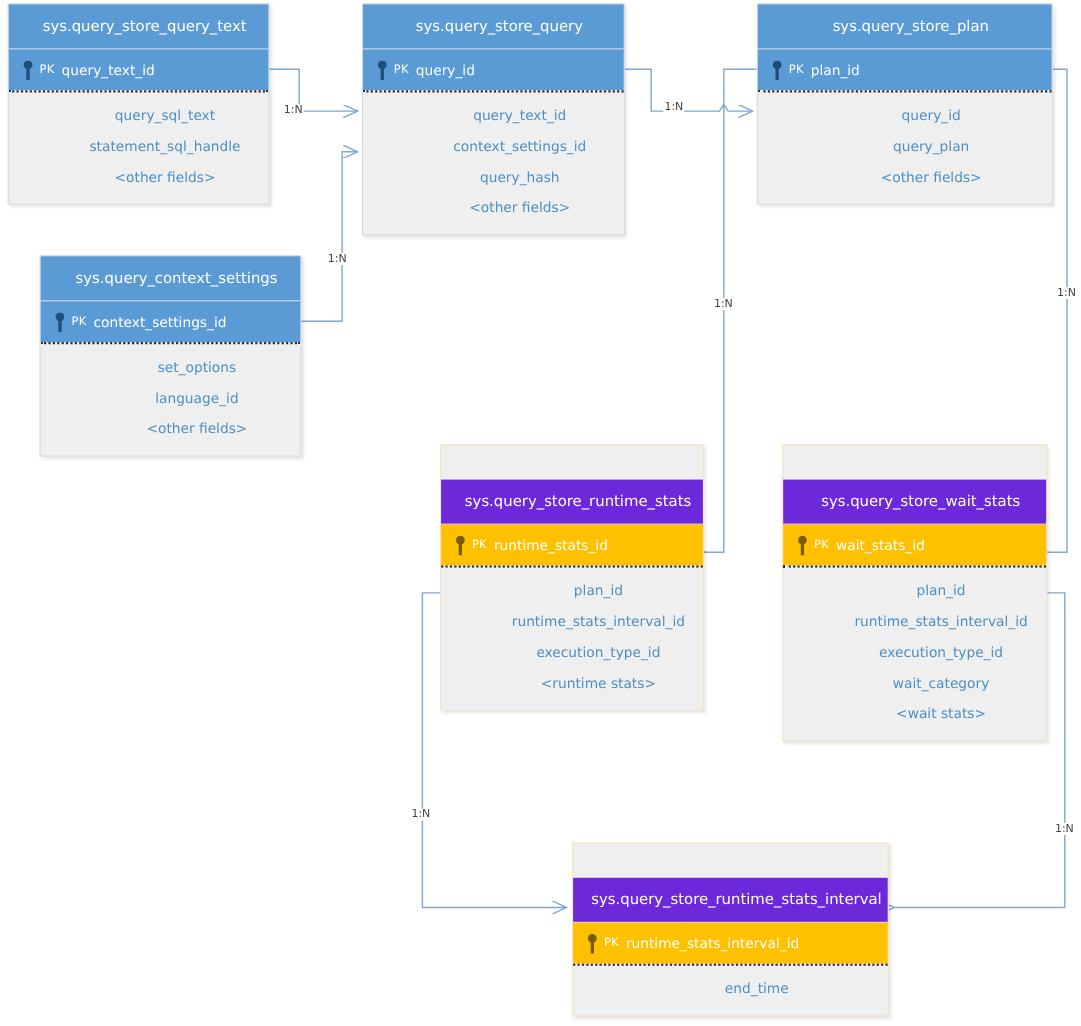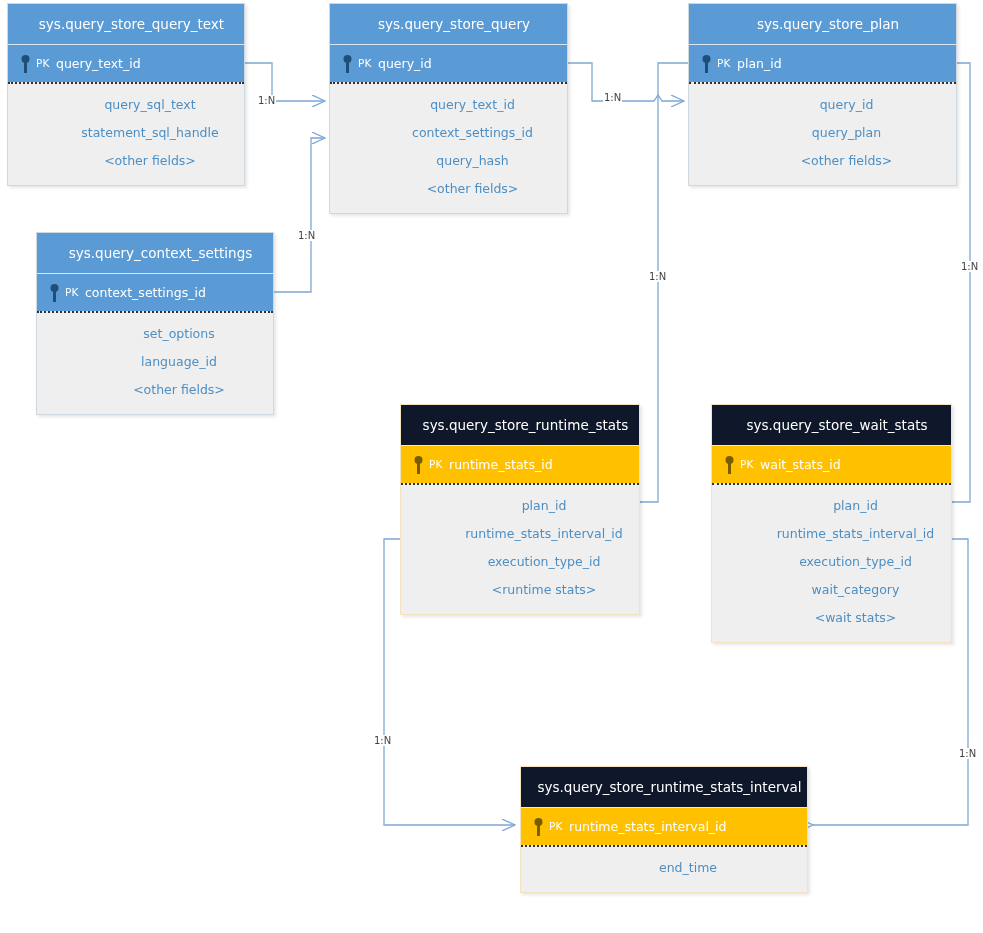--- a/index.html
+++ b/index.html
@@ -62,21 +62,21 @@
     color:#4d8fc4;
     white-space:nowrap;
   }
 
   
   .theme-blue .title{background:#5b9bd5;border-bottom:1px solid #d9e6f2;}
   .theme-blue .pkrow{background:#5b9bd5;}
   .theme-blue{border-color:#cfd8de;}
 
   
-  .theme-orange .title{background:#0f172a;border-bottom:1px solid #fde8a8;}
+  .theme-orange .title{background:#6d28d9;border-bottom:1px solid #fde8a8;margin-top:31px;}
   .theme-orange .pkrow{background:#ffc000;}
   .theme-orange{border-color:#f3e3bf;}
 
   .lbl{
     position:absolute;
     font-size:10px;
     color:#3f3f3f;
     font-family:"DejaVu Sans", sans-serif;
     background:#ffffff;
     padding:0 1px;

